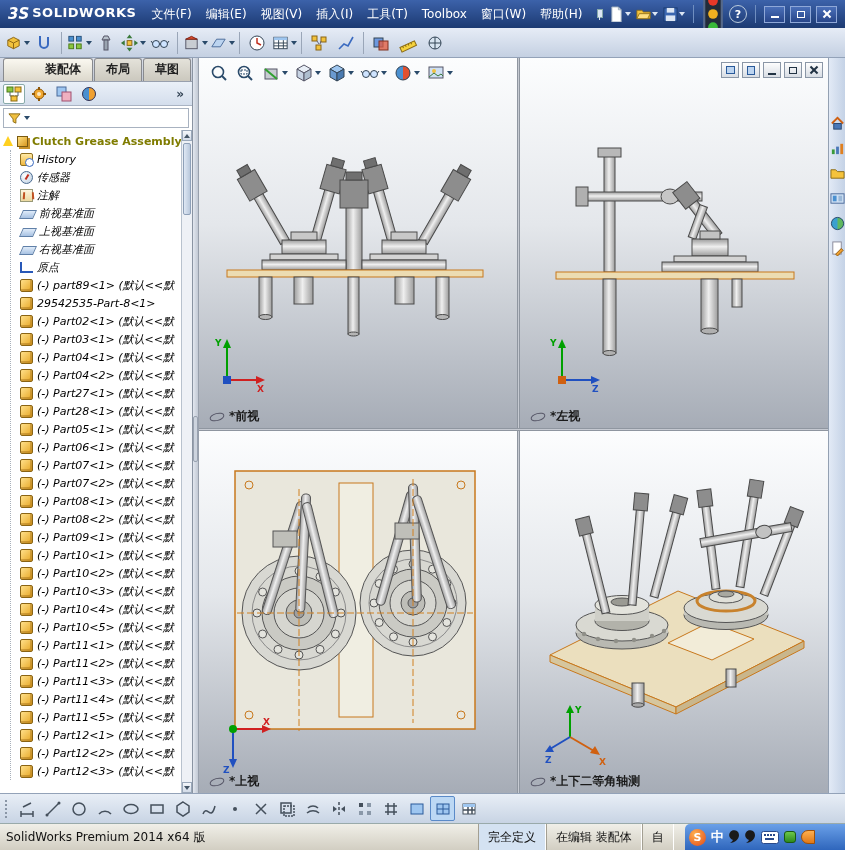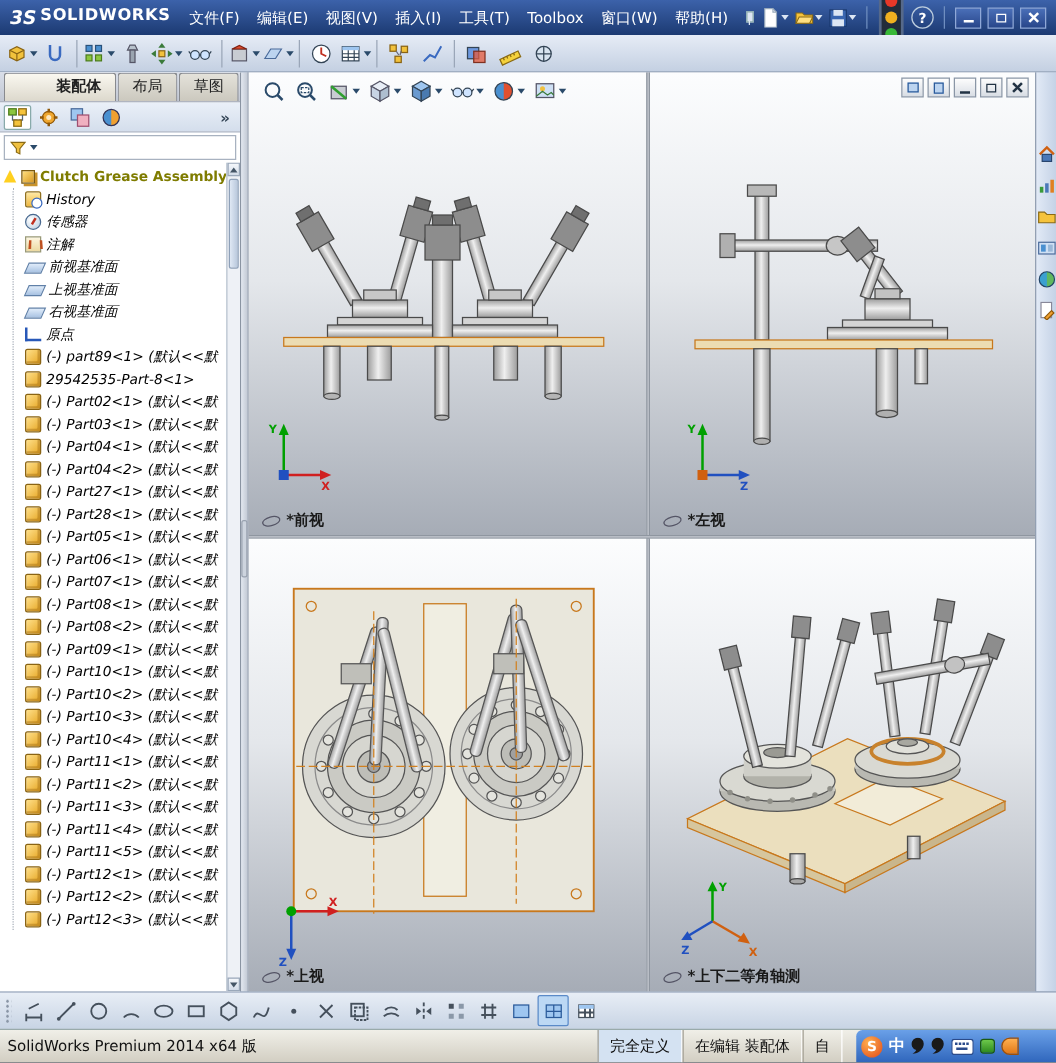--- a/index.html
+++ b/index.html
@@ -33,21 +33,21 @@
   
   .toolbar{height:30px;flex:0 0 30px;background:linear-gradient(#e6ecf6,#c4d0e2);border-bottom:1px solid #93a2b8;display:flex;align-items:center;padding:0 4px;gap:1px;}
   .tb-btn{width:26px;height:26px;display:flex;align-items:center;justify-content:center;border-radius:2px;}
   .tb-btn svg{width:20px;height:20px;}
   .tb-sep{width:1px;height:22px;background:#9aa6b8;margin:0 3px;}
 
   
   .main{flex:1;display:flex;min-height:0;}
   .left-panel{width:193px;flex:0 0 193px;display:flex;flex-direction:column;background:#fff;border-right:1px solid #8a94a2;}
   .mode-tabs{height:24px;flex:0 0 24px;background:linear-gradient(#d9dee8,#c2c8d4);display:flex;align-items:flex-end;padding-left:3px;border-bottom:1px solid #98a0ae;}
-  .mode-tab{font-size:12px;padding:2px 11px 3px;background:linear-gradient(#e4e2da,#cbc8be);border:1px solid #888a8e;border-bottom:none;border-radius:3px 3px 0 0;margin-right:1px;color:#222;}
+  .mode-tab{font-size:12px;padding:2px 11px 3px;background:linear-gradient(#e4e2da,#cbc8be);border:1px solid #888a8e;border-bottom:none;border-radius:3px 3px 0 0;margin-right:1px;color:#222;font-weight:bold;}
   .mode-tab.active{background:linear-gradient(#faf8f0,#dcd8cc);font-weight:bold;padding-left:41px;}
   .mgr-row{height:24px;flex:0 0 24px;display:flex;align-items:center;gap:3px;padding:0 3px;background:linear-gradient(#eaf0f8,#d4deec);border-bottom:1px solid #aab4c4;}
   .mgr-tab{width:22px;height:20px;display:flex;align-items:center;justify-content:center;border-radius:2px;}
   .mgr-tab.active{background:#fff;border:1px solid #8aa;}
   .mgr-tab svg{width:16px;height:16px;}
   .expand{margin-left:auto;font-size:12px;color:#345;padding:0 5px;font-weight:bold;}
   .filter-row{height:20px;flex:0 0 20px;margin:2px 3px;border:1px solid #a8b2c0;background:#fff;display:flex;align-items:center;padding:0 4px;gap:2px;}
   .filter-row svg{width:13px;height:13px;}
 
   .tree{flex:1;position:relative;overflow:hidden;background:#fff;font-size:11px;padding-top:2px;}
@@ -451,20 +451,24 @@
             <div class="tree-row" data-icon="part">
             <span class="t-icon"></span>
             <span class="t-label">(-) Part06&lt;1&gt; (默认&lt;&lt;默</span>
           </div>
             <div class="tree-row" data-icon="part">
             <span class="t-icon"></span>
             <span class="t-label">(-) Part07&lt;1&gt; (默认&lt;&lt;默</span>
           </div>
             <div class="tree-row" data-icon="part">
             <span class="t-icon"></span>
+            <span class="t-label">(-) Part07&lt;2&gt; (默认&lt;&lt;默</span>
+          </div>
+            <div class="tree-row" data-icon="part">
+            <span class="t-icon"></span>
             <span class="t-label">(-) Part08&lt;1&gt; (默认&lt;&lt;默</span>
           </div>
             <div class="tree-row" data-icon="part">
             <span class="t-icon"></span>
             <span class="t-label">(-) Part08&lt;2&gt; (默认&lt;&lt;默</span>
           </div>
             <div class="tree-row" data-icon="part">
             <span class="t-icon"></span>
             <span class="t-label">(-) Part09&lt;1&gt; (默认&lt;&lt;默</span>
           </div>
@@ -476,20 +480,24 @@
             <span class="t-icon"></span>
             <span class="t-label">(-) Part10&lt;2&gt; (默认&lt;&lt;默</span>
           </div>
             <div class="tree-row" data-icon="part">
             <span class="t-icon"></span>
             <span class="t-label">(-) Part10&lt;3&gt; (默认&lt;&lt;默</span>
           </div>
             <div class="tree-row" data-icon="part">
             <span class="t-icon"></span>
             <span class="t-label">(-) Part10&lt;4&gt; (默认&lt;&lt;默</span>
+          </div>
+            <div class="tree-row" data-icon="part">
+            <span class="t-icon"></span>
+            <span class="t-label">(-) Part10&lt;5&gt; (默认&lt;&lt;默</span>
           </div>
             <div class="tree-row" data-icon="part">
             <span class="t-icon"></span>
             <span class="t-label">(-) Part11&lt;1&gt; (默认&lt;&lt;默</span>
           </div>
             <div class="tree-row" data-icon="part">
             <span class="t-icon"></span>
             <span class="t-label">(-) Part11&lt;2&gt; (默认&lt;&lt;默</span>
           </div>
             <div class="tree-row" data-icon="part">

